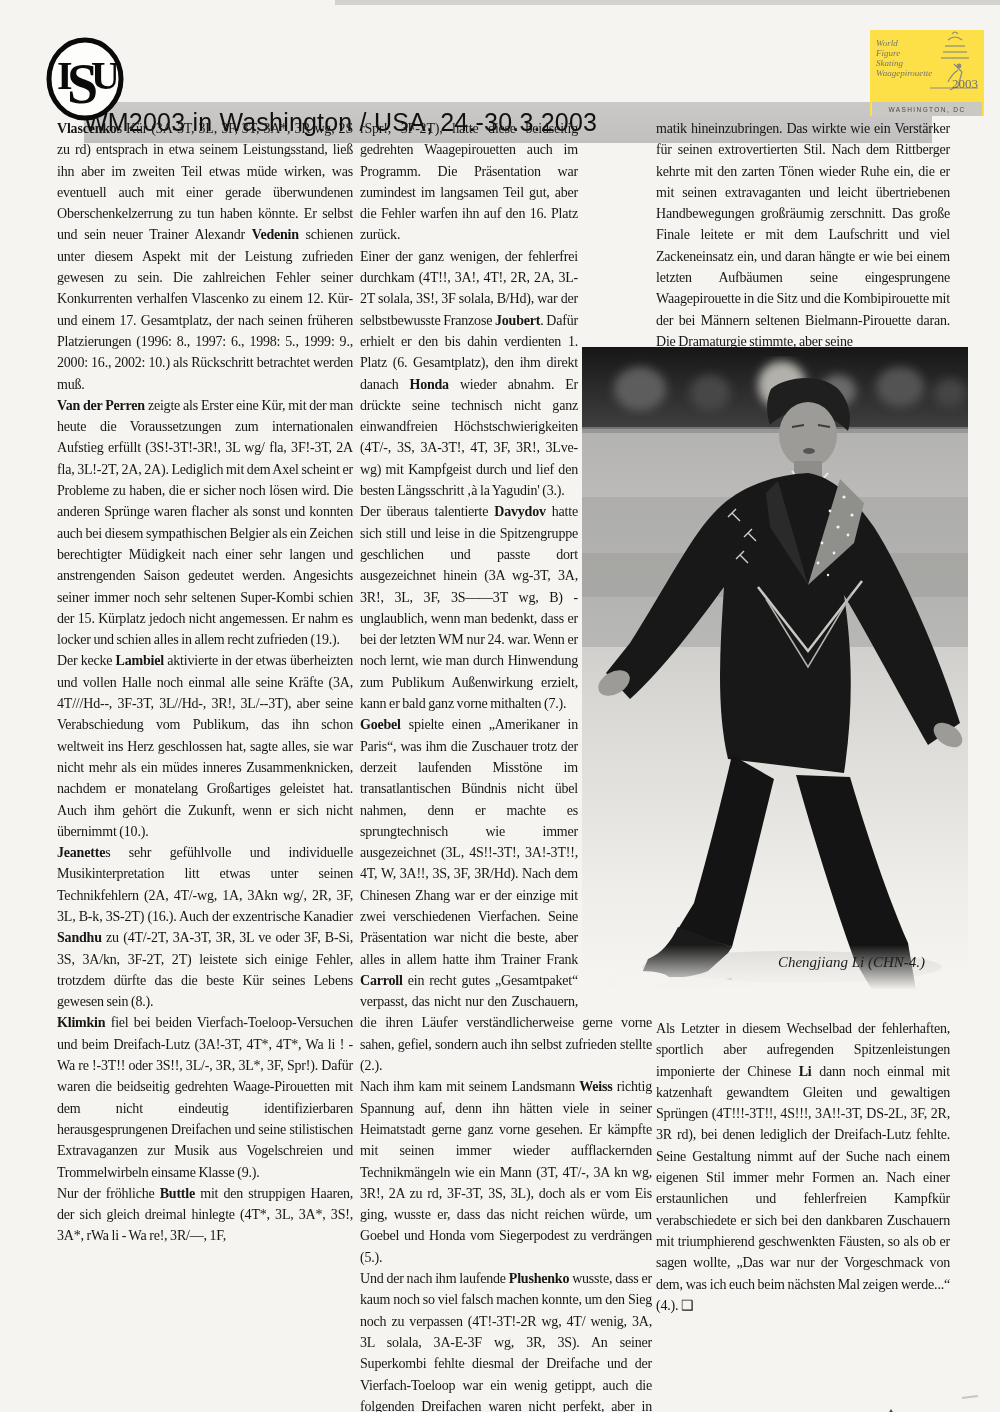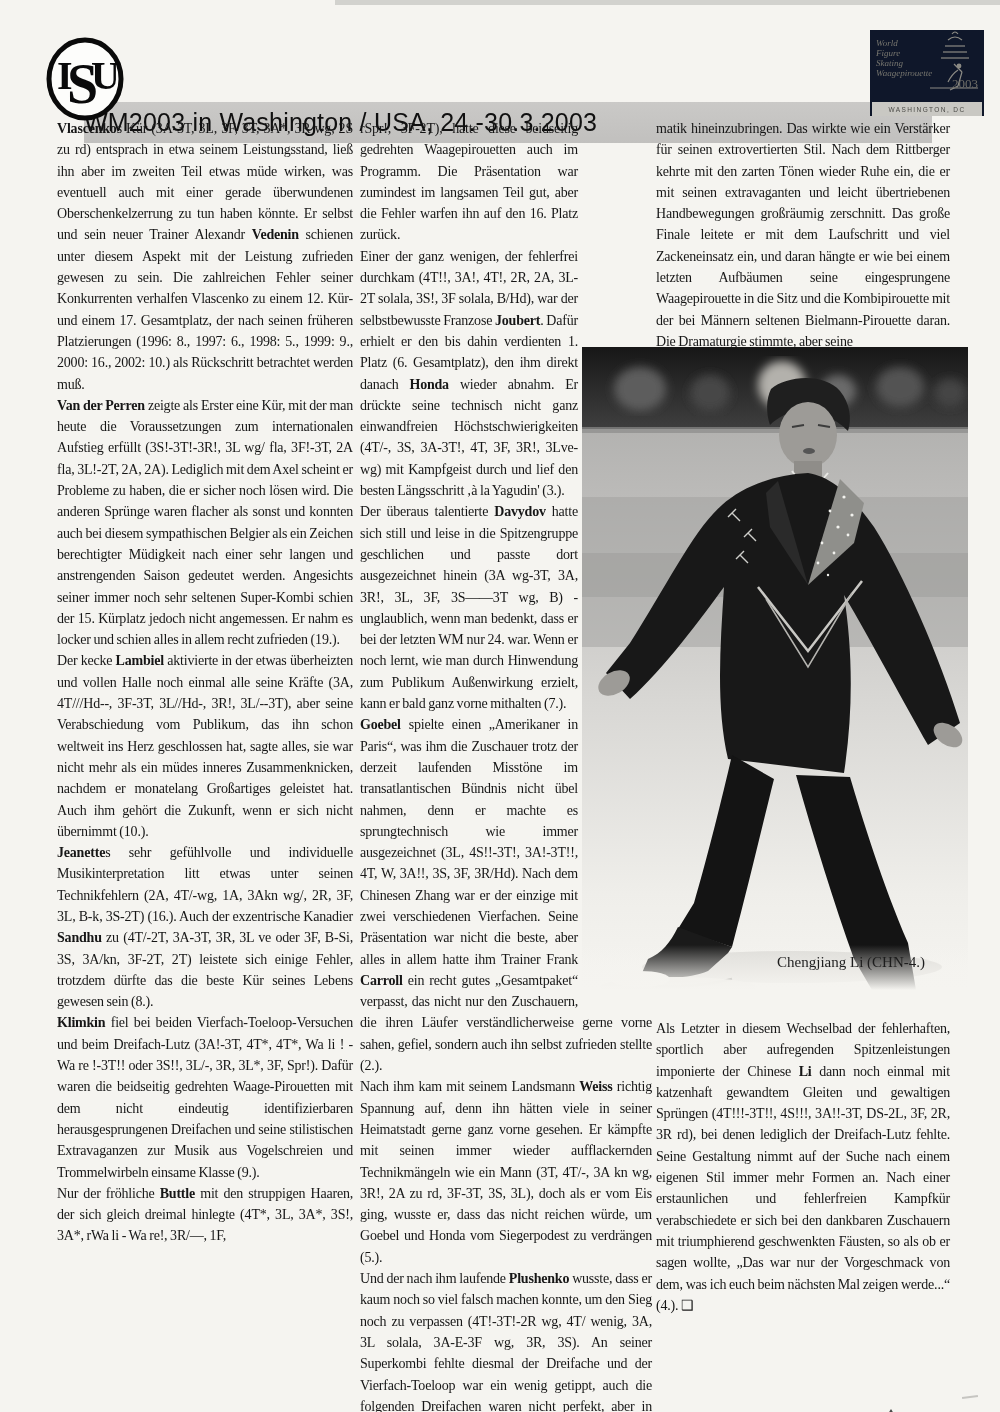--- a/index.html
+++ b/index.html
@@ -19,21 +19,21 @@
     background:linear-gradient(#cac9c7,#c1c0be);
     display:flex;align-items:center;margin-top:34px;
   }
   #headertitle{
     font-family:"Liberation Sans",sans-serif;
     font-size:25px;color:#101010;letter-spacing:.2px;
   }
   #isu-logo{position:absolute;left:44px;top:36px;width:82px;height:86px;z-index:3;}
   #event-logo{
     position:absolute;left:870px;top:30px;width:114px;height:86px;z-index:3;
-    background:#0f172a;font-style:italic;color:#77766f;
+    background:#fde047;font-style:italic;color:#77766f;
   }
   #event-logo .script-lines{position:absolute;left:6px;top:8px;font-size:9px;line-height:10px;}
   #event-logo .year{position:absolute;right:6px;top:46px;font-size:13px;font-style:normal;color:#6f6e68;}
   #event-logo .band{
     position:absolute;left:2px;right:2px;bottom:0;height:14px;background:#c9c8c3;
     display:flex;align-items:center;justify-content:center;
     font-style:normal;font-size:6.5px;letter-spacing:1.4px;color:#4a4a46;
     font-family:"Liberation Sans",sans-serif;
   }
   #event-logo svg{position:absolute;right:4px;top:0;}
@@ -50,21 +50,21 @@
   #col1{left:57px;top:118px;width:296px;}
   #col2{left:360px;top:118px;width:292px;}
   #col3top{left:656px;top:118px;width:294px;}
   #col3bot{left:656px;top:1018px;width:294px;}
   .wrap-spacer{float:right;width:74px;height:660px;margin-top:225px;}
 
   
   #photo{position:absolute;left:582px;top:347px;width:386px;height:643px;z-index:1;}
   #photo-caption{
     position:absolute;left:715px;top:954px;width:210px;z-index:2;
-    text-align:right;font-size:15px;color:#1d1d1d;
+    text-align:right;font-style:italic;font-size:15px;color:#1d1d1d;
   }
 
   
   #footer{
     position:absolute;left:560px;top:1404px;width:396px;height:38px;z-index:2;
     display:flex;align-items:center;justify-content:flex-end;gap:9px;
     font-family:"Liberation Sans",sans-serif;color:#1c1c1c;
   }
   #footer .mag{font-size:19px;}
   #footer .mag b{font-weight:bold;}

